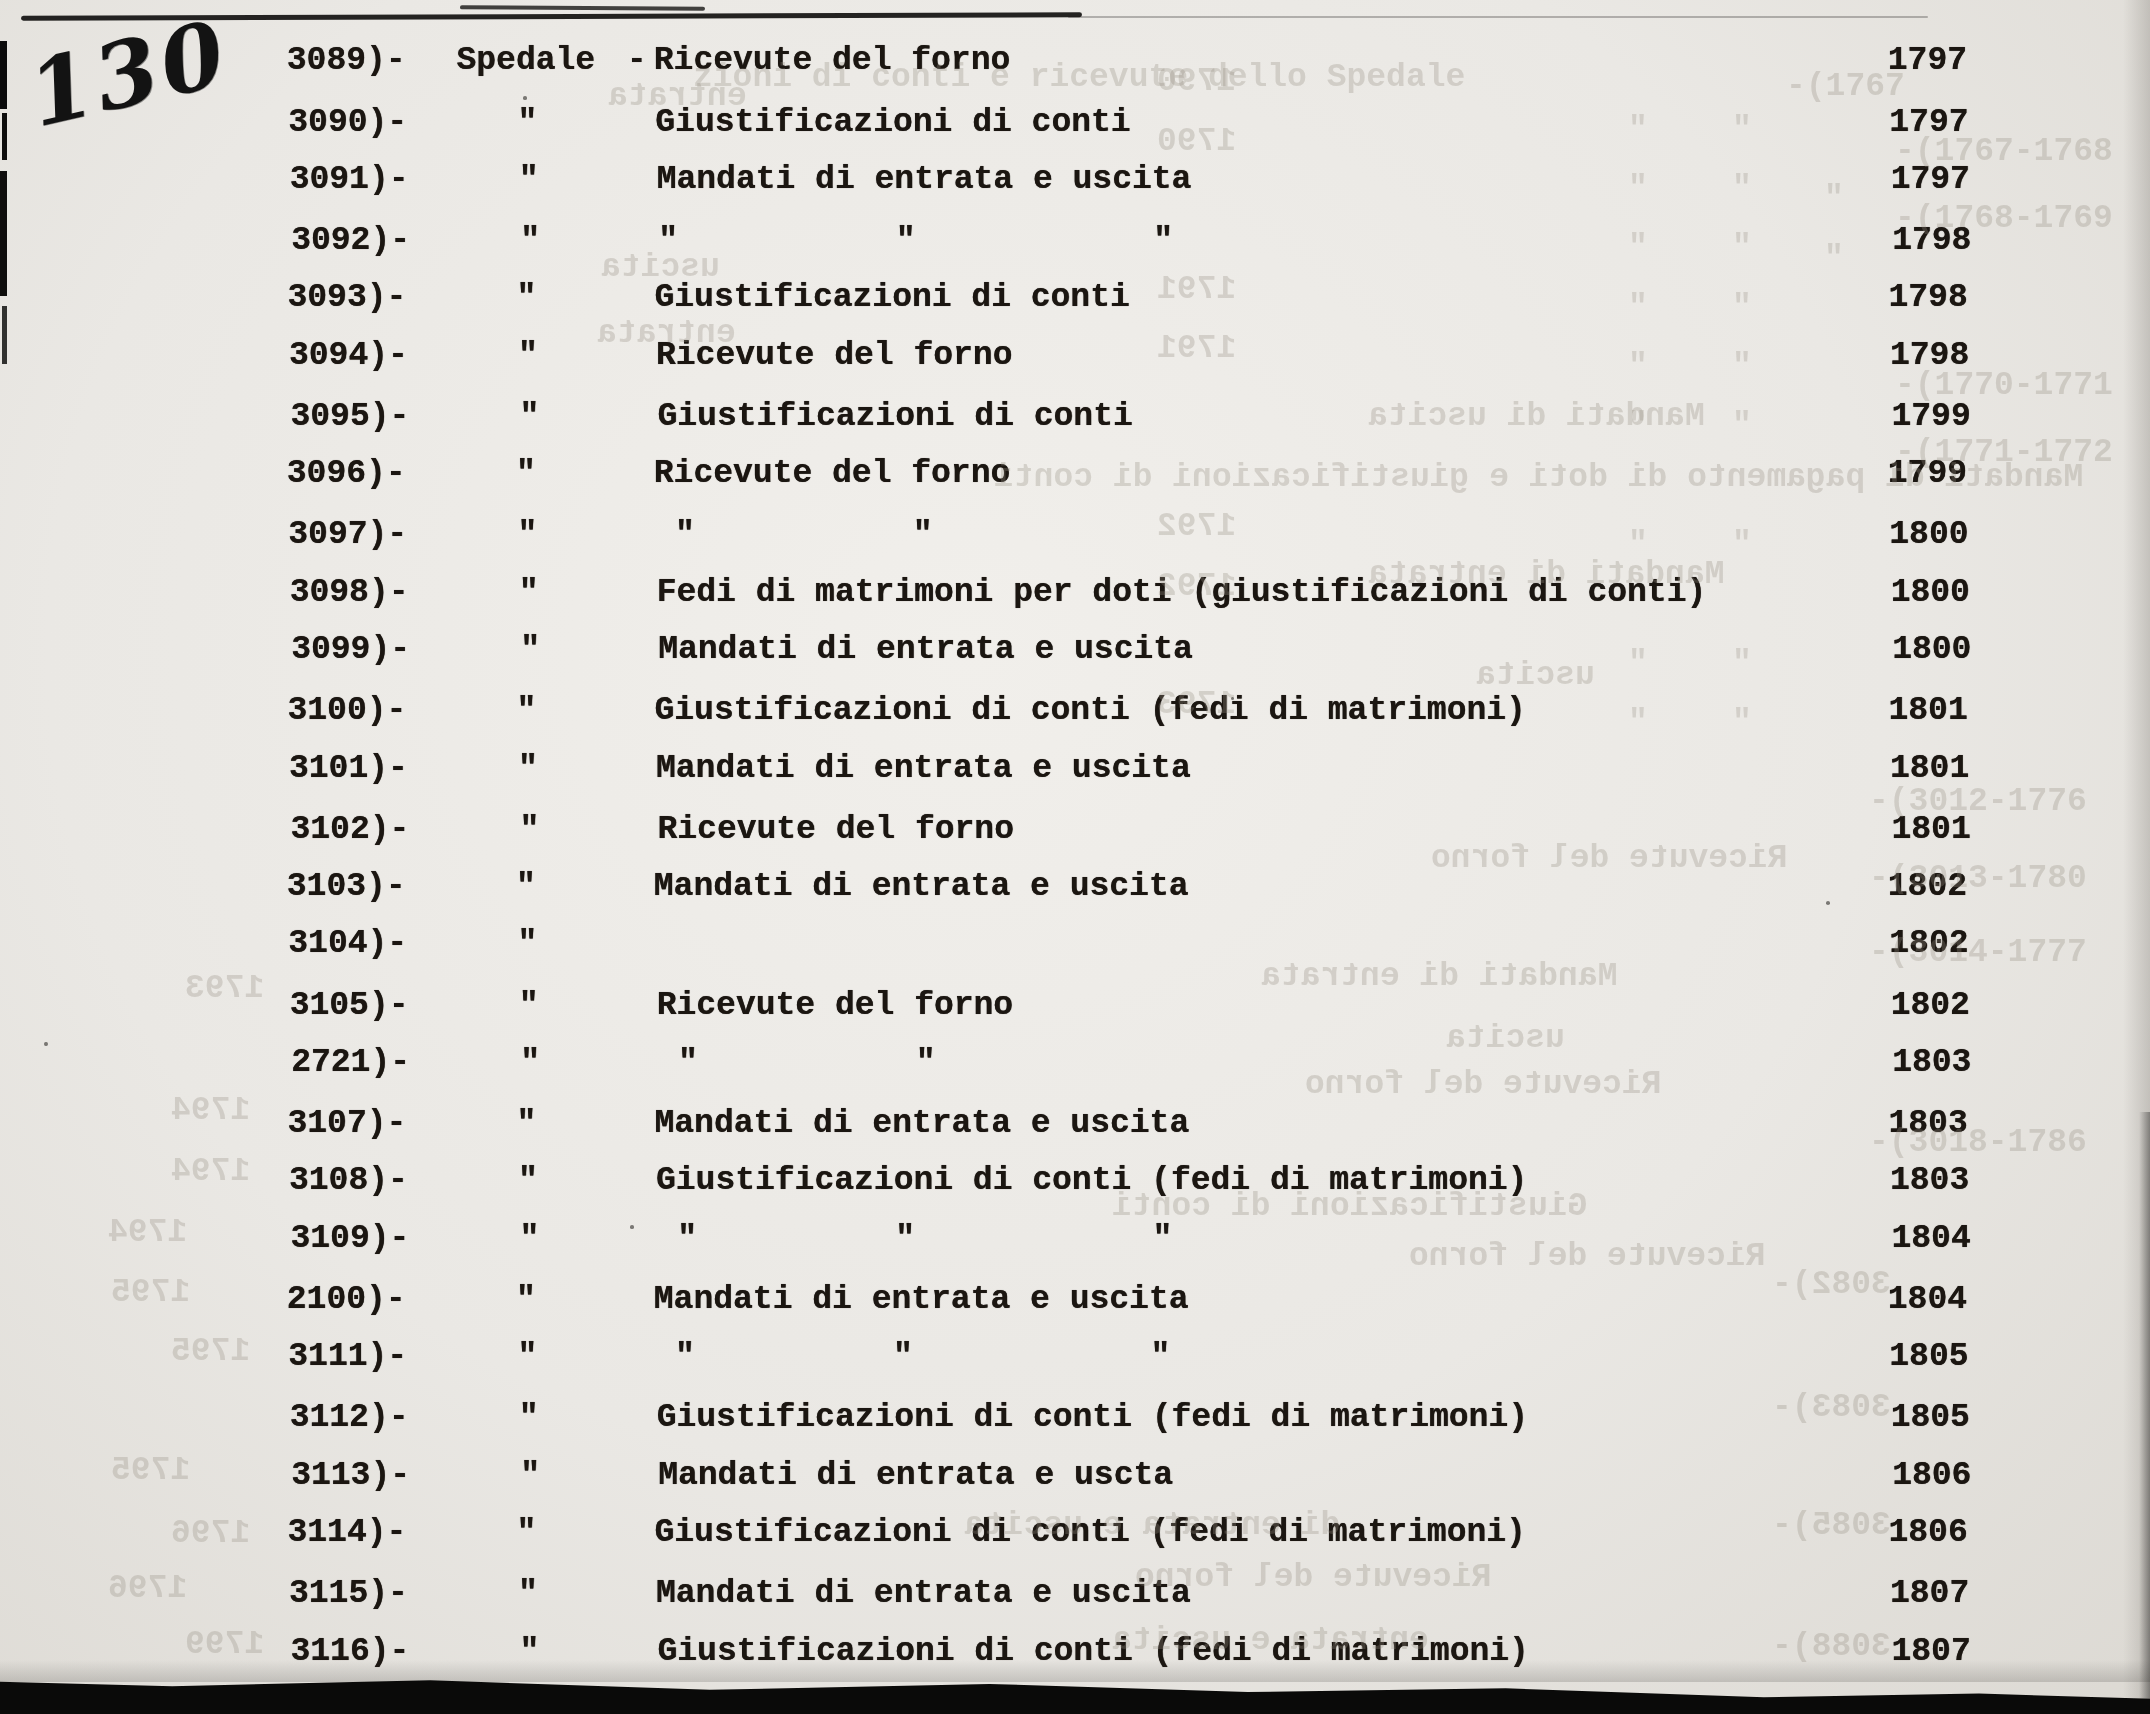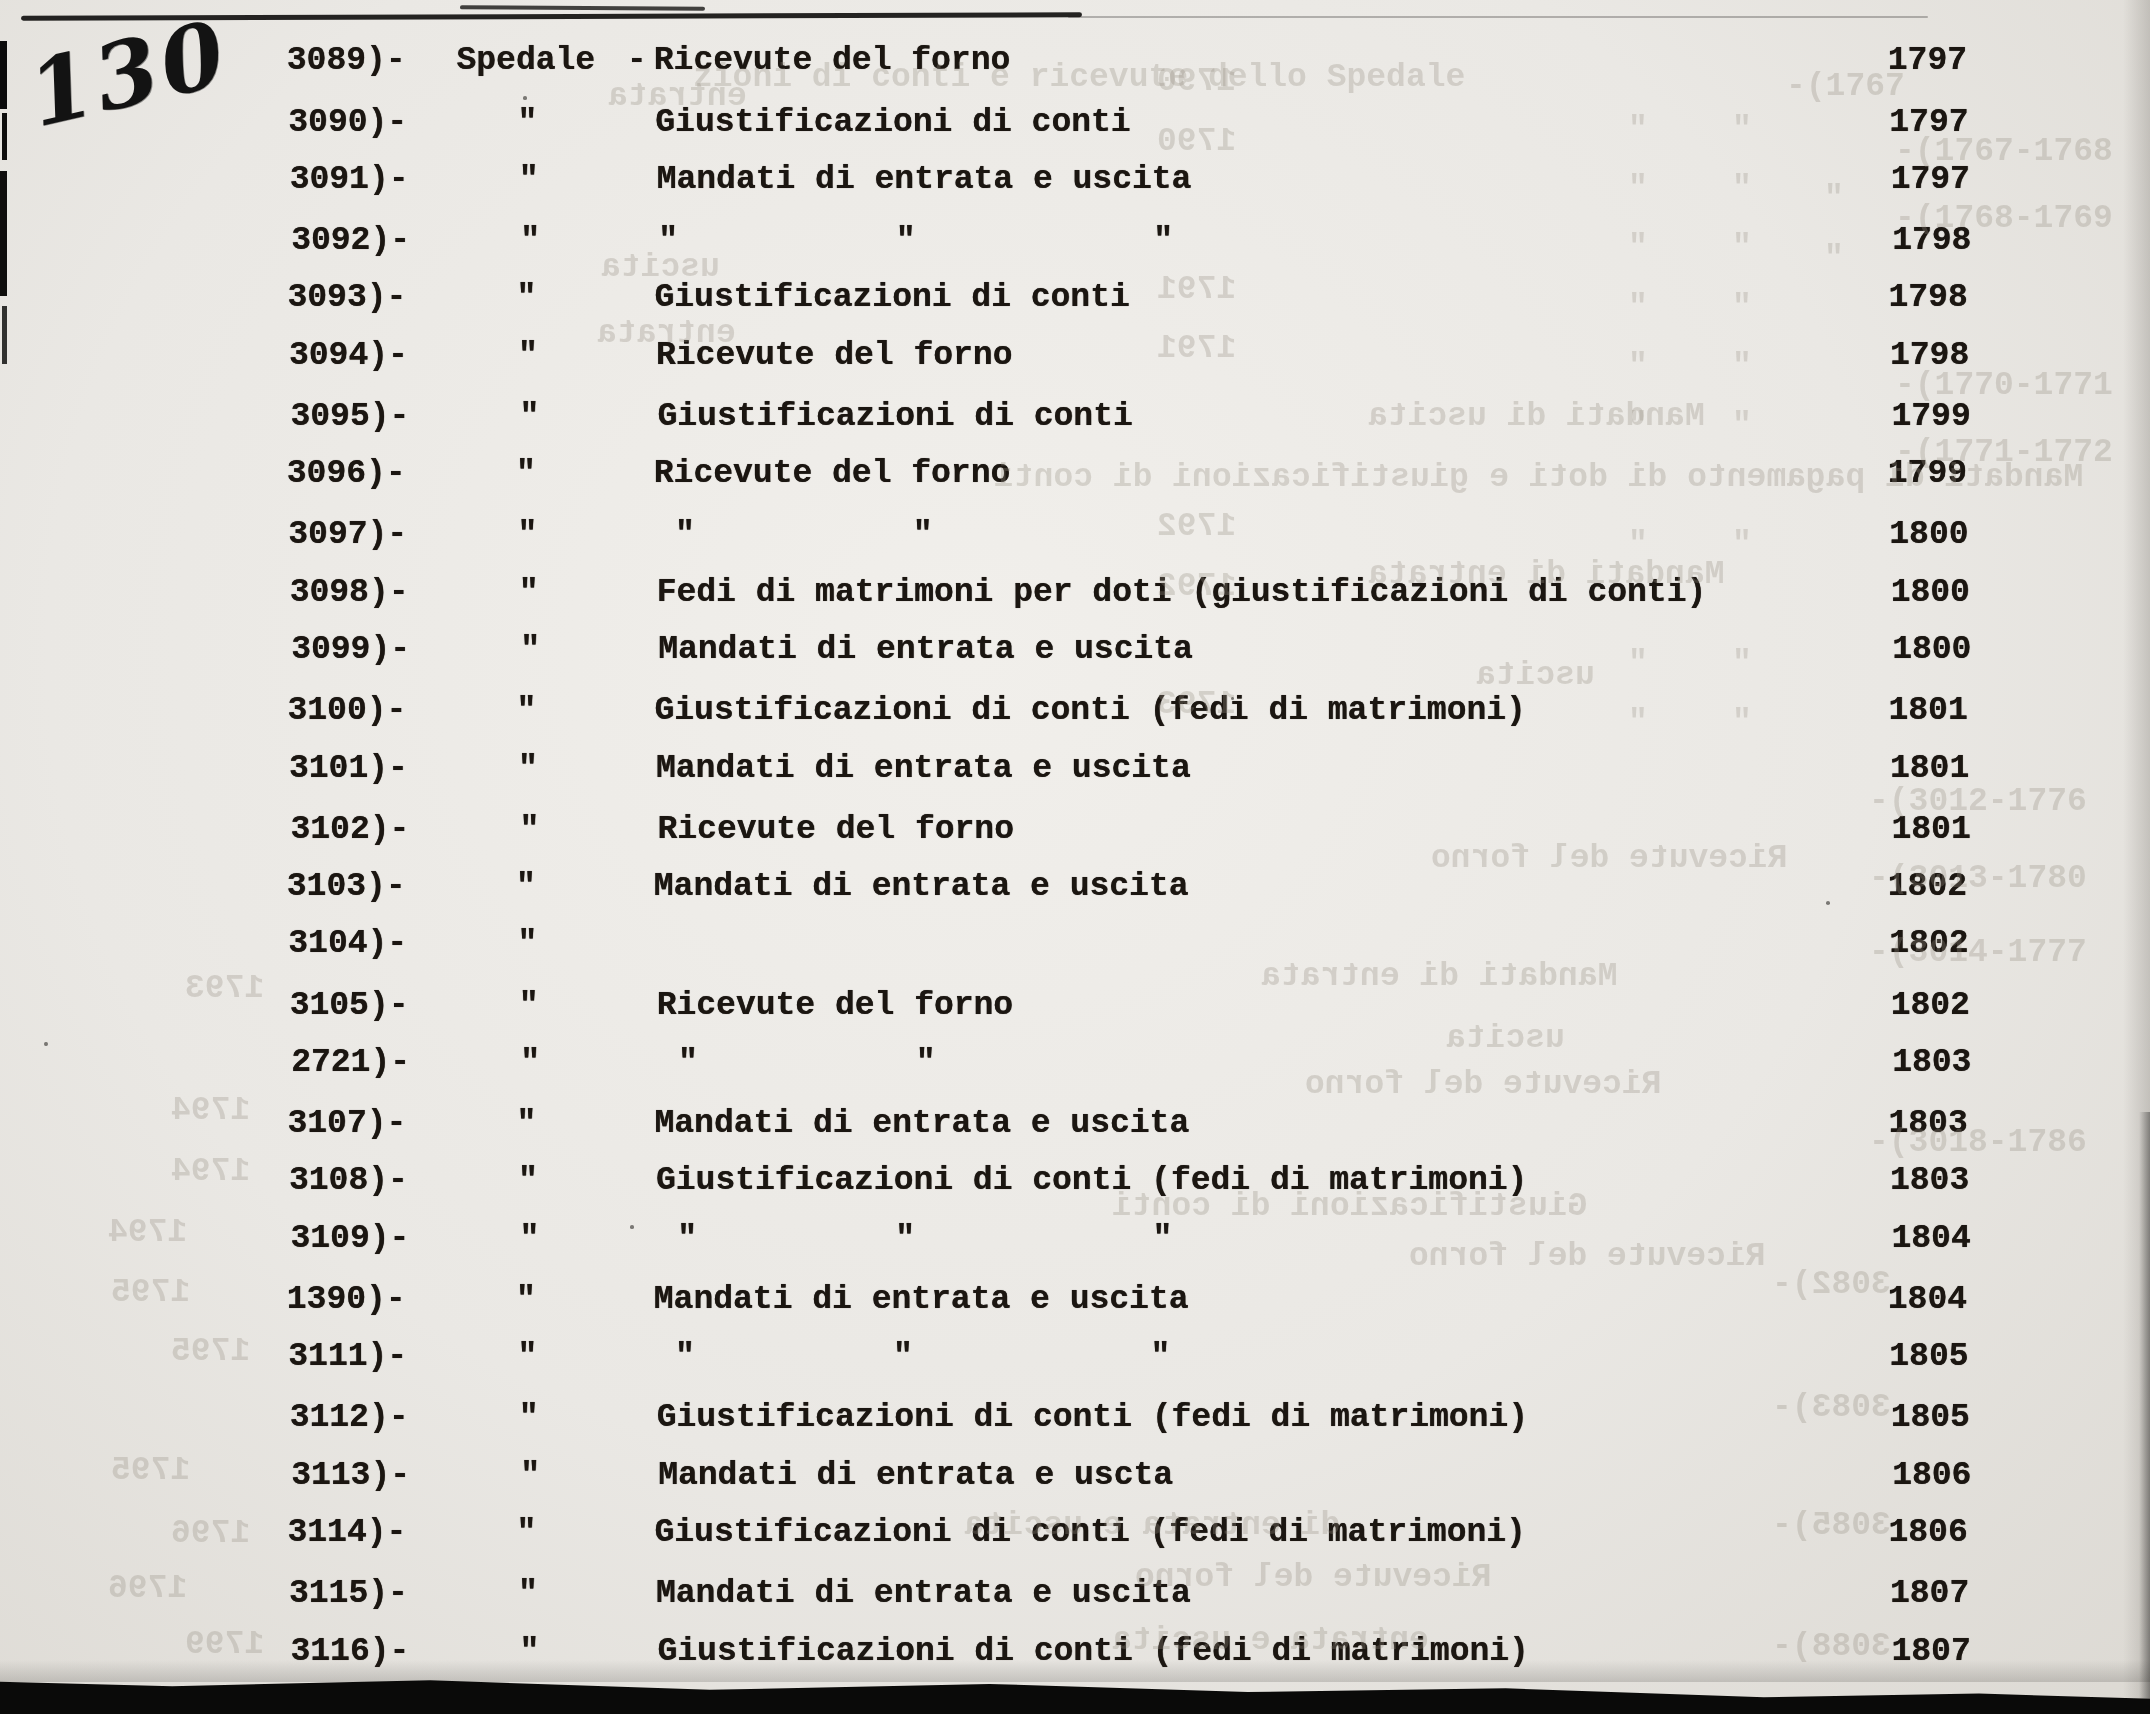--- a/index.html
+++ b/index.html
@@ -199,21 +199,21 @@
         <span class="cell c-desc">Giustificazioni di conti (fedi di matrimoni)</span>
         <span class="cell c-year">1803</span>
       </div>
       <div class="row" style="top: 1222px; left: 1.5px;">
         <span class="cell c-num">3109)-</span>
         <span class="cell c-org">"</span>
         <span class="cell c-desc"> "          "            "</span>
         <span class="cell c-year">1804</span>
       </div>
       <div class="row" style="top: 1283px; left: -2.2px;">
-        <span class="cell c-num">1390)-</span>
+        <span class="cell c-num">2100)-</span>
         <span class="cell c-org">"</span>
         <span class="cell c-desc">Mandati di entrata e uscita</span>
         <span class="cell c-year">1804</span>
       </div>
       <div class="row" style="top: 1340px; left: -0.7px;">
         <span class="cell c-num">3111)-</span>
         <span class="cell c-org">"</span>
         <span class="cell c-desc"> "          "            "</span>
         <span class="cell c-year">1805</span>
       </div>

